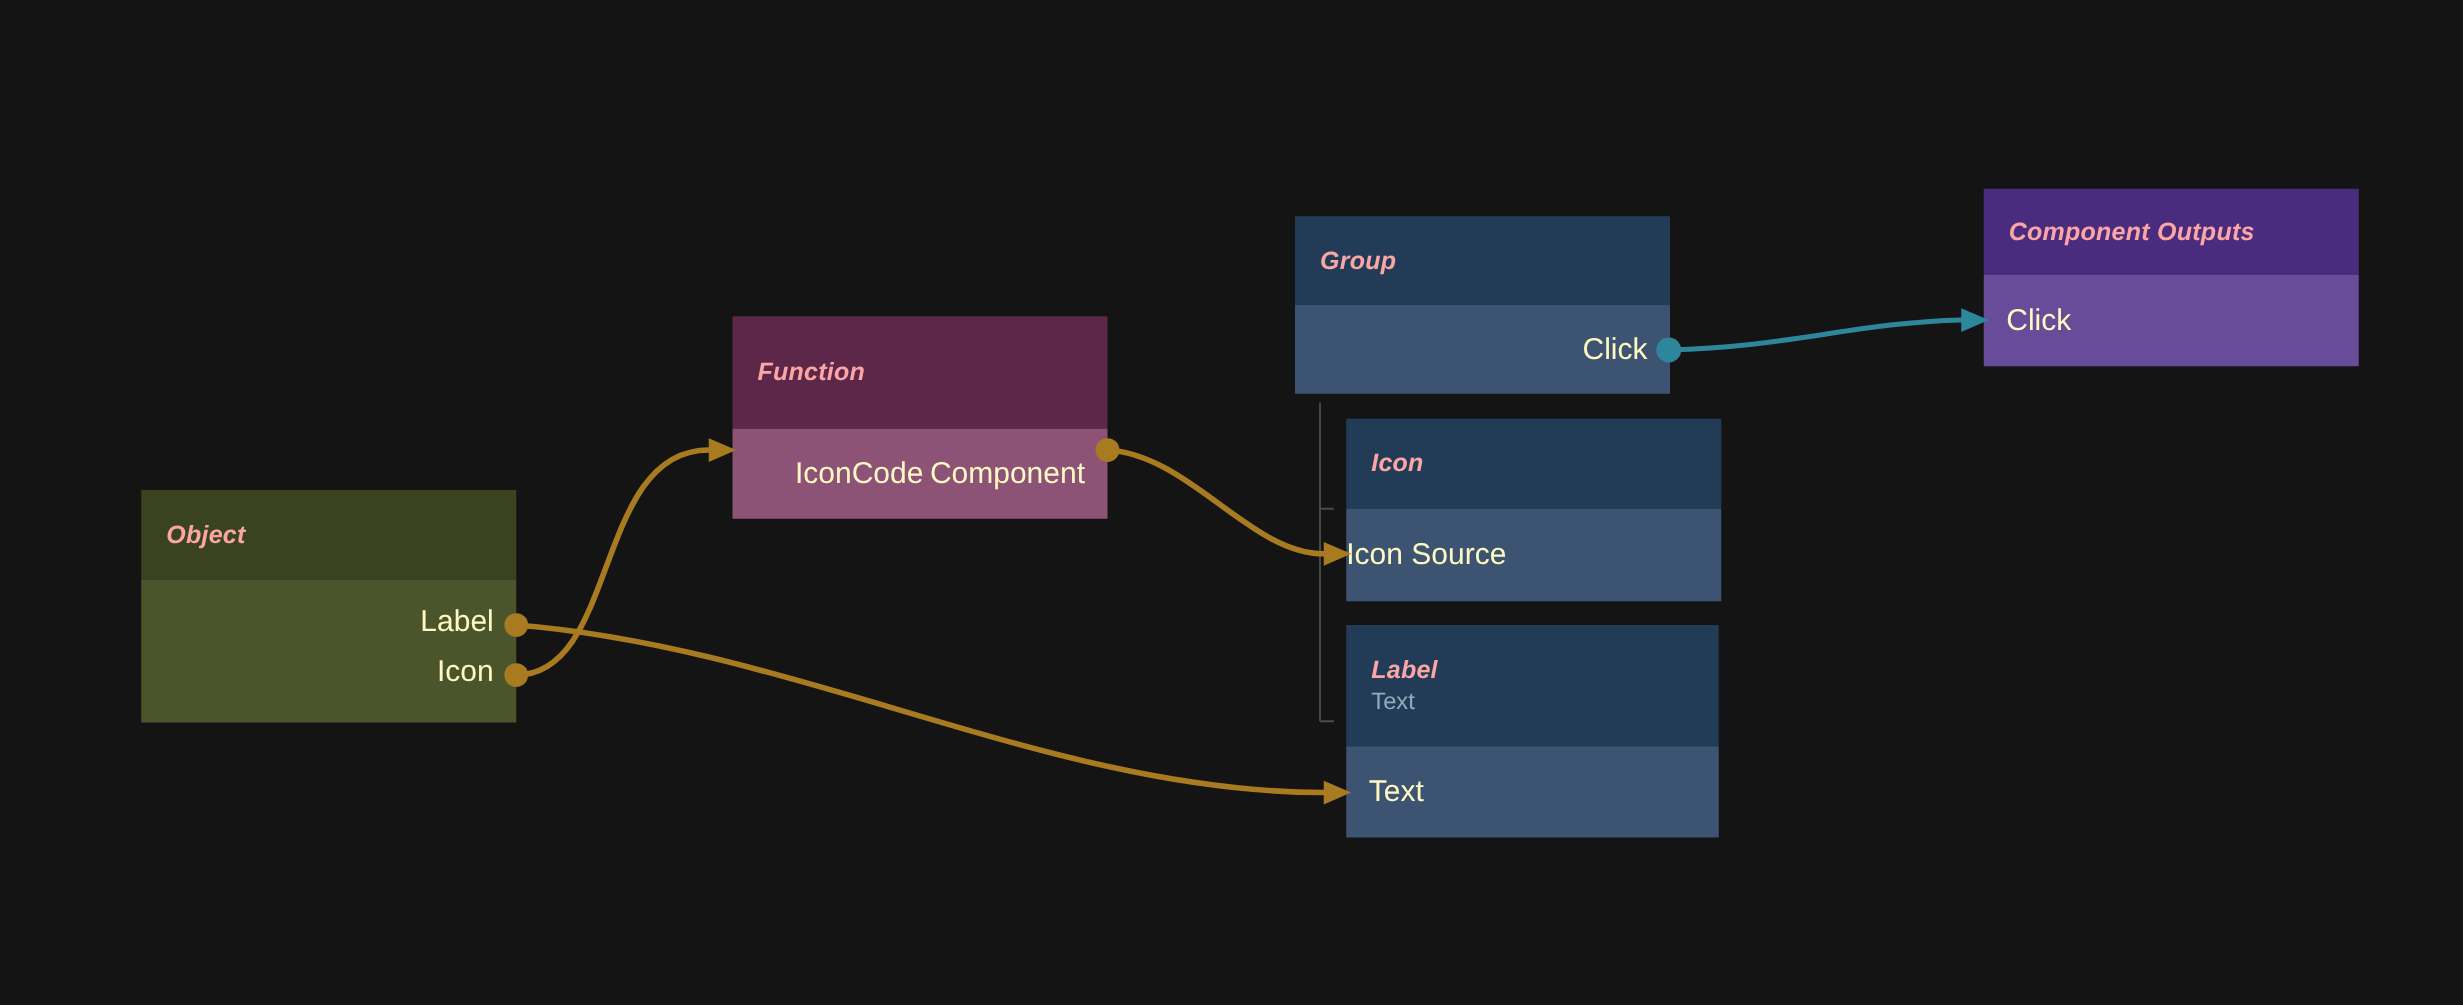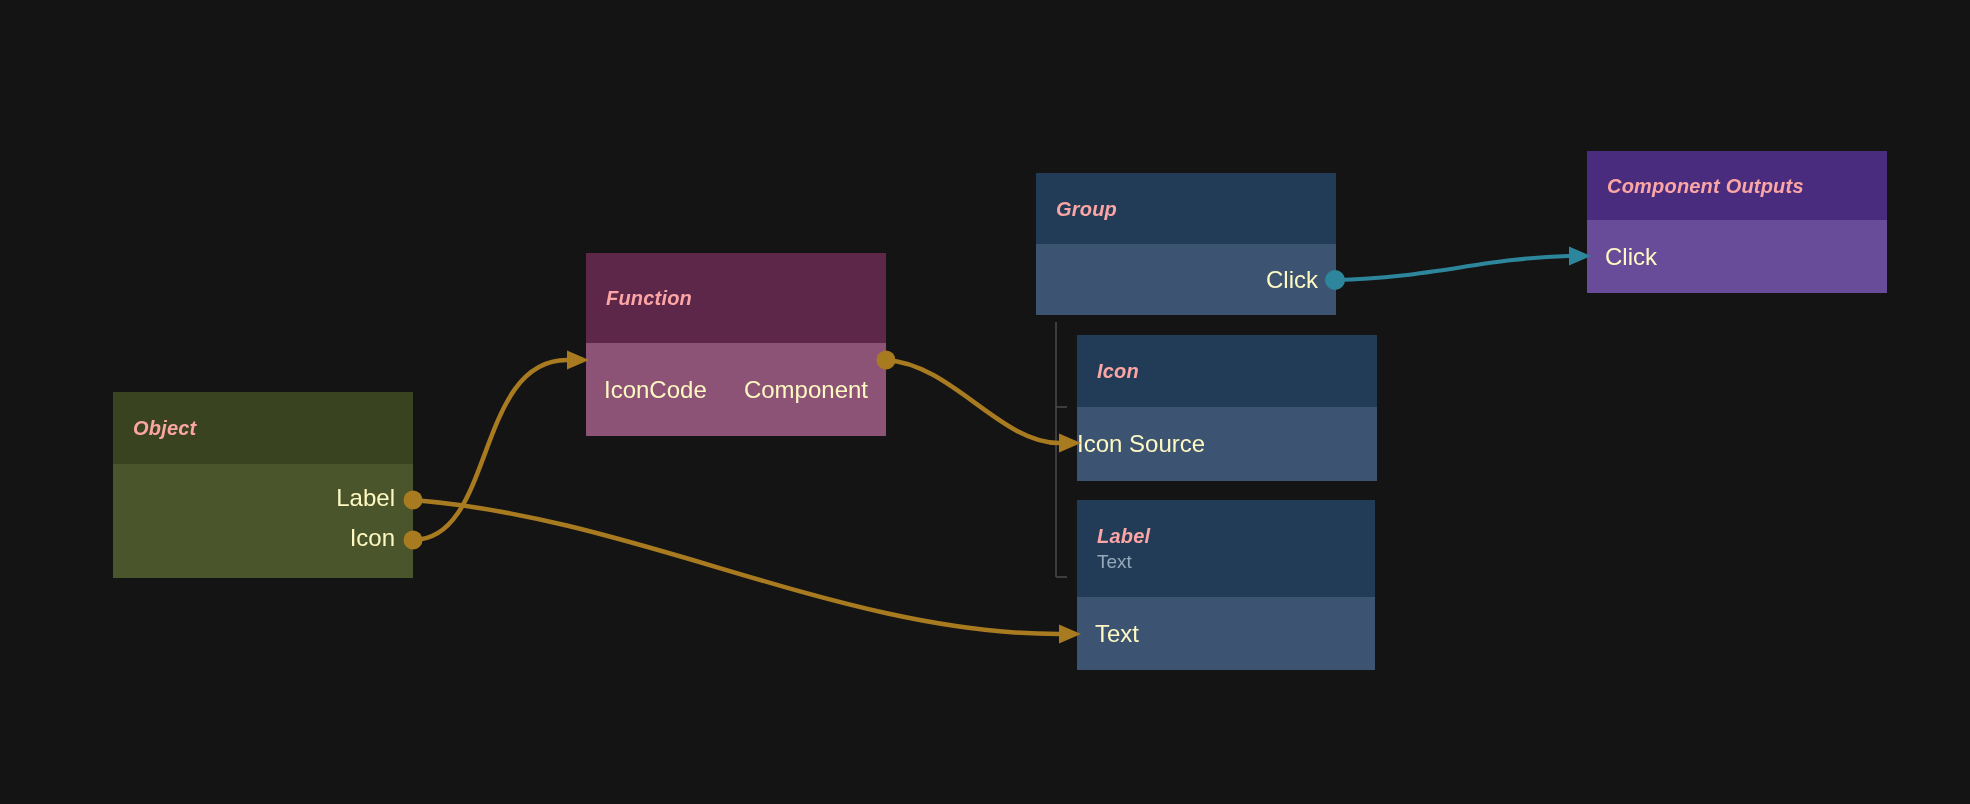--- a/index.html
+++ b/index.html
@@ -63,21 +63,21 @@
       <div class="port-row" style="height:40px;justify-content:flex-end;padding-right:18px;">
         <span class="port-label">Icon</span>
       </div>
     </div>
   </div>
 
   <div class="node" style="left:586px;top:253px;width:300px;">
     <div class="node-header" style="height: 90px; background-color: rgb(92, 39, 73);">
       <div class="node-title">Function</div>
     </div>
-    <div class="node-body" style="height: 93px; background-color: rgb(140, 83, 119);">
+    <div class="node-body" style="height: 72px; background-color: rgb(140, 83, 119); padding-left: 32px;">
       <div class="port-row" style="height:100%;justify-content:space-between;padding:0 18px;">
         <span class="port-label">IconCode</span>
         <span class="port-label">Component</span>
       </div>
     </div>
   </div>
 
   <div class="node" style="left:1036px;top:173px;width:300px;">
     <div class="node-header" style="height: 71px; background-color: rgb(34, 60, 87);">
       <div class="node-title">Group</div>

